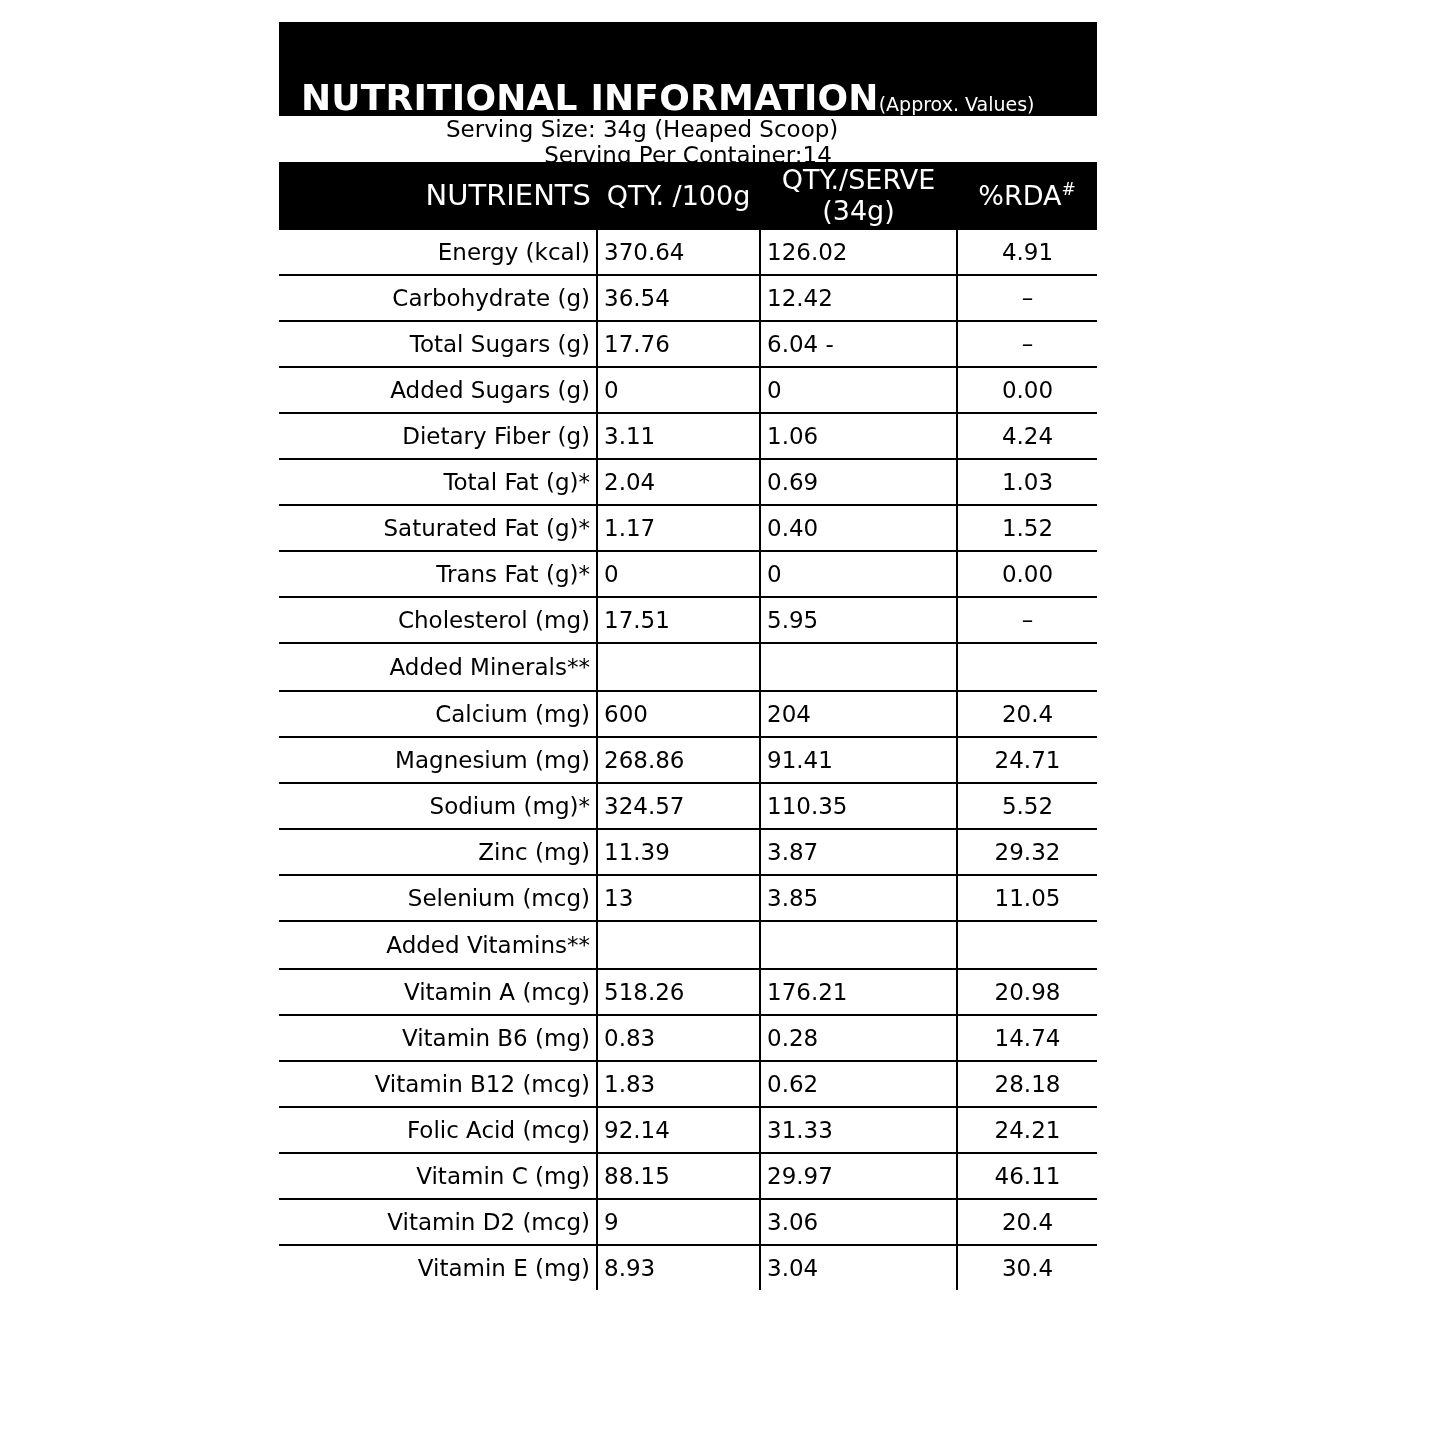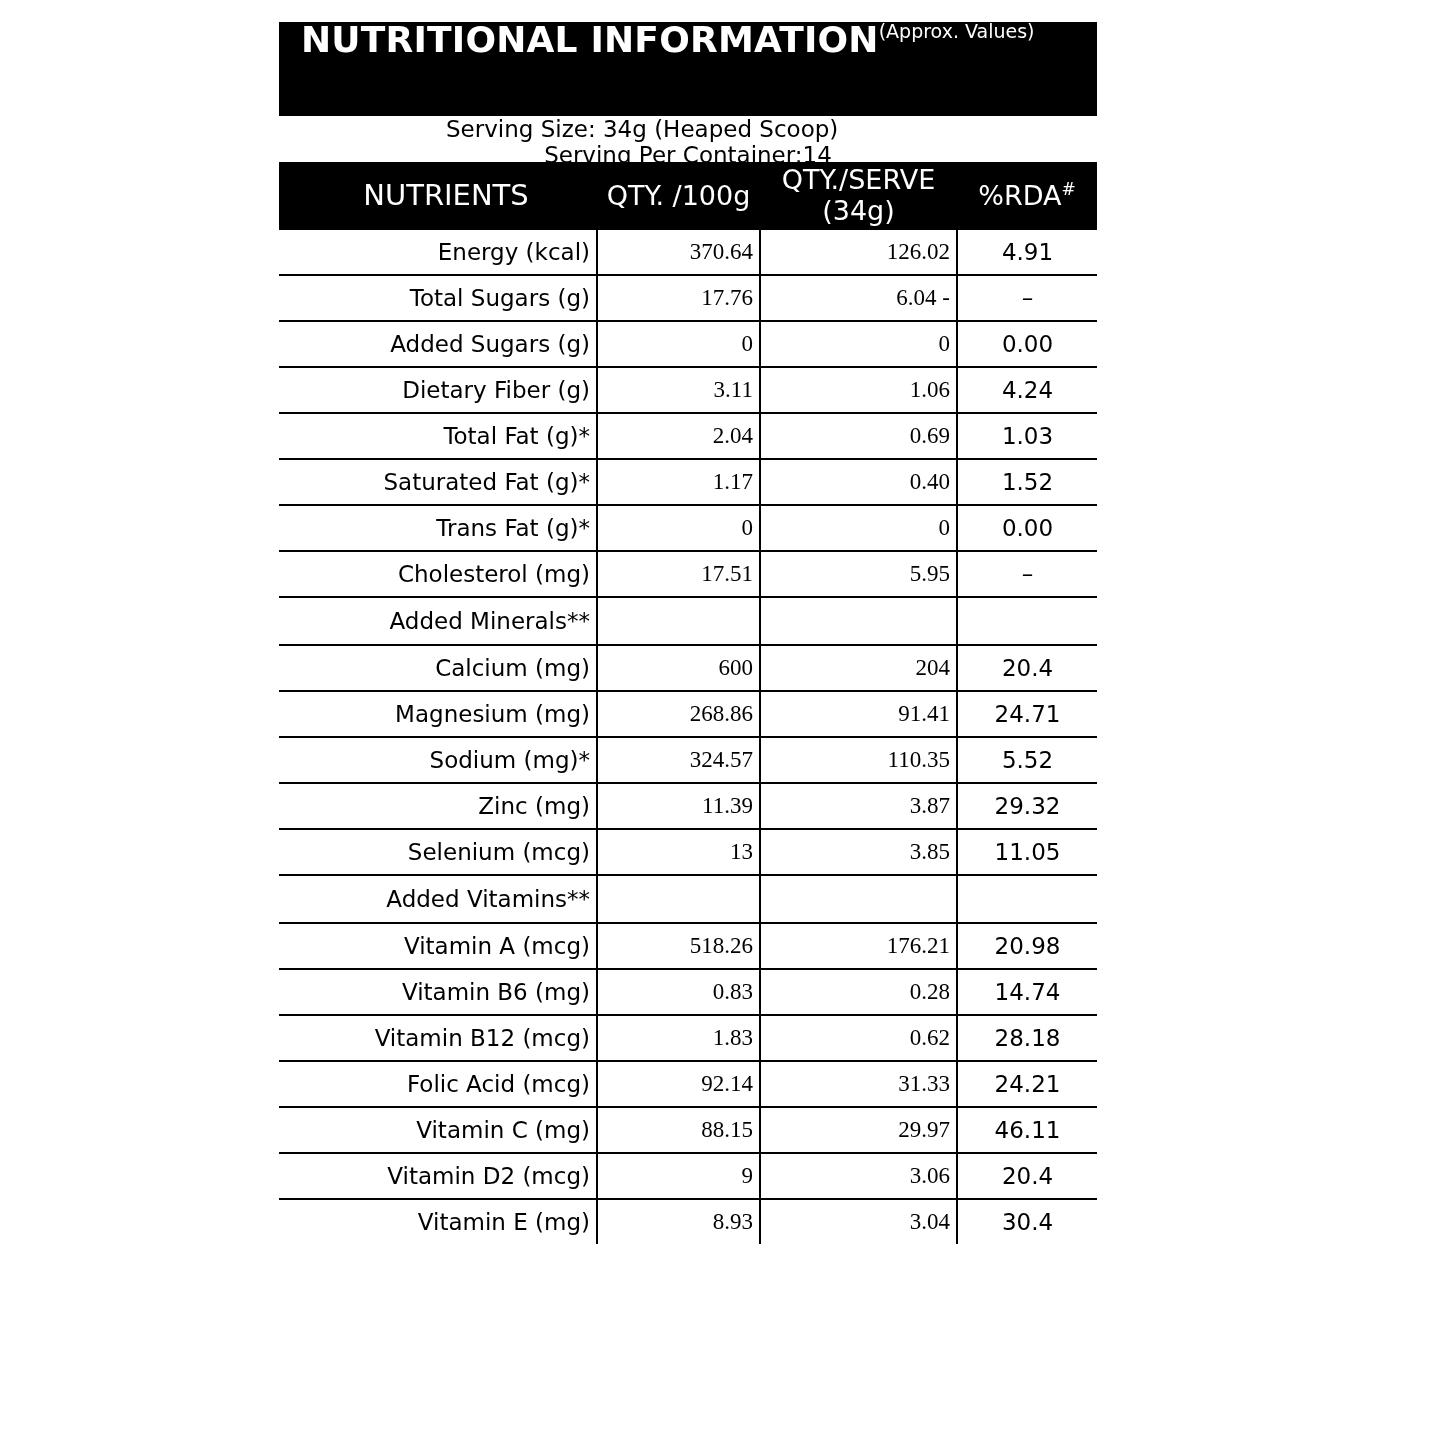--- a/index.html
+++ b/index.html
@@ -18,21 +18,21 @@
     position: absolute;
     left: 279px;
     top: 22px;
     width: 818px;
   }
   .title-bar {
     background: #000000;
     color: #ffffff;
     height: 94px;
     display: flex;
-    align-items: flex-start;
+    align-items: flex-end;
     padding-left: 22px;
     box-sizing: border-box;
   }
   .title-main {
     font-size: 36px;
     font-weight: bold;
     letter-spacing: 0.2px;
     line-height: 1;
   }
   .title-sub {
@@ -76,21 +76,21 @@
   thead th {
     font-size: 27px;
     font-weight: normal;
     height: 66px;
     padding: 0 6px;
     text-align: center;
     vertical-align: middle;
     border: none;
   }
   thead th.first {
-    text-align: center;
+    text-align: right;
     padding-left: 22px;
     font-size: 29px;
   }
   thead th .sup {
     font-size: 17px;
     vertical-align: super;
   }
   tbody td {
     border: 2px solid #000000;
     font-size: 23px;
@@ -102,22 +102,21 @@
   tbody td.name {
     text-align: right;
     padding-left: 14px;
     border-left: none;
   }
   tbody td.name.ind1 { padding-left: 42px; }
   tbody td.val {
     text-align: center;
   }
   tbody td.val.v1, tbody td.val.v2 {
-    text-align: right;
-    font-family: Liberation Serif, serif;
+    text-align: left;
   }
   tbody tr td:last-child { border-right: none; }
   tbody tr:last-child td { border-bottom: none; }
   .blankrow td { height: 46px; }
 </style>
 </head>
 <body>
 
 <div class="panel">
 
@@ -147,20 +146,26 @@
       </tr>
     </thead>
     <tbody id="nutri-body">
         <tr>
           <td class="name">Energy (kcal)</td>
           <td class="val v1">370.64</td>
           <td class="val v2">126.02</td>
           <td class="val v3">4.91</td>
         </tr>
         <tr>
+          <td class="name">Carbohydrate (g)</td>
+          <td class="val v1">36.54</td>
+          <td class="val v2">12.42</td>
+          <td class="val v3">–</td>
+        </tr>
+        <tr>
           <td class="name ind1">Total Sugars (g)</td>
           <td class="val v1">17.76</td>
           <td class="val v2">6.04 -</td>
           <td class="val v3">–</td>
         </tr>
         <tr>
           <td class="name ind1">Added Sugars (g)</td>
           <td class="val v1">0</td>
           <td class="val v2">0</td>
           <td class="val v3">0.00</td>

